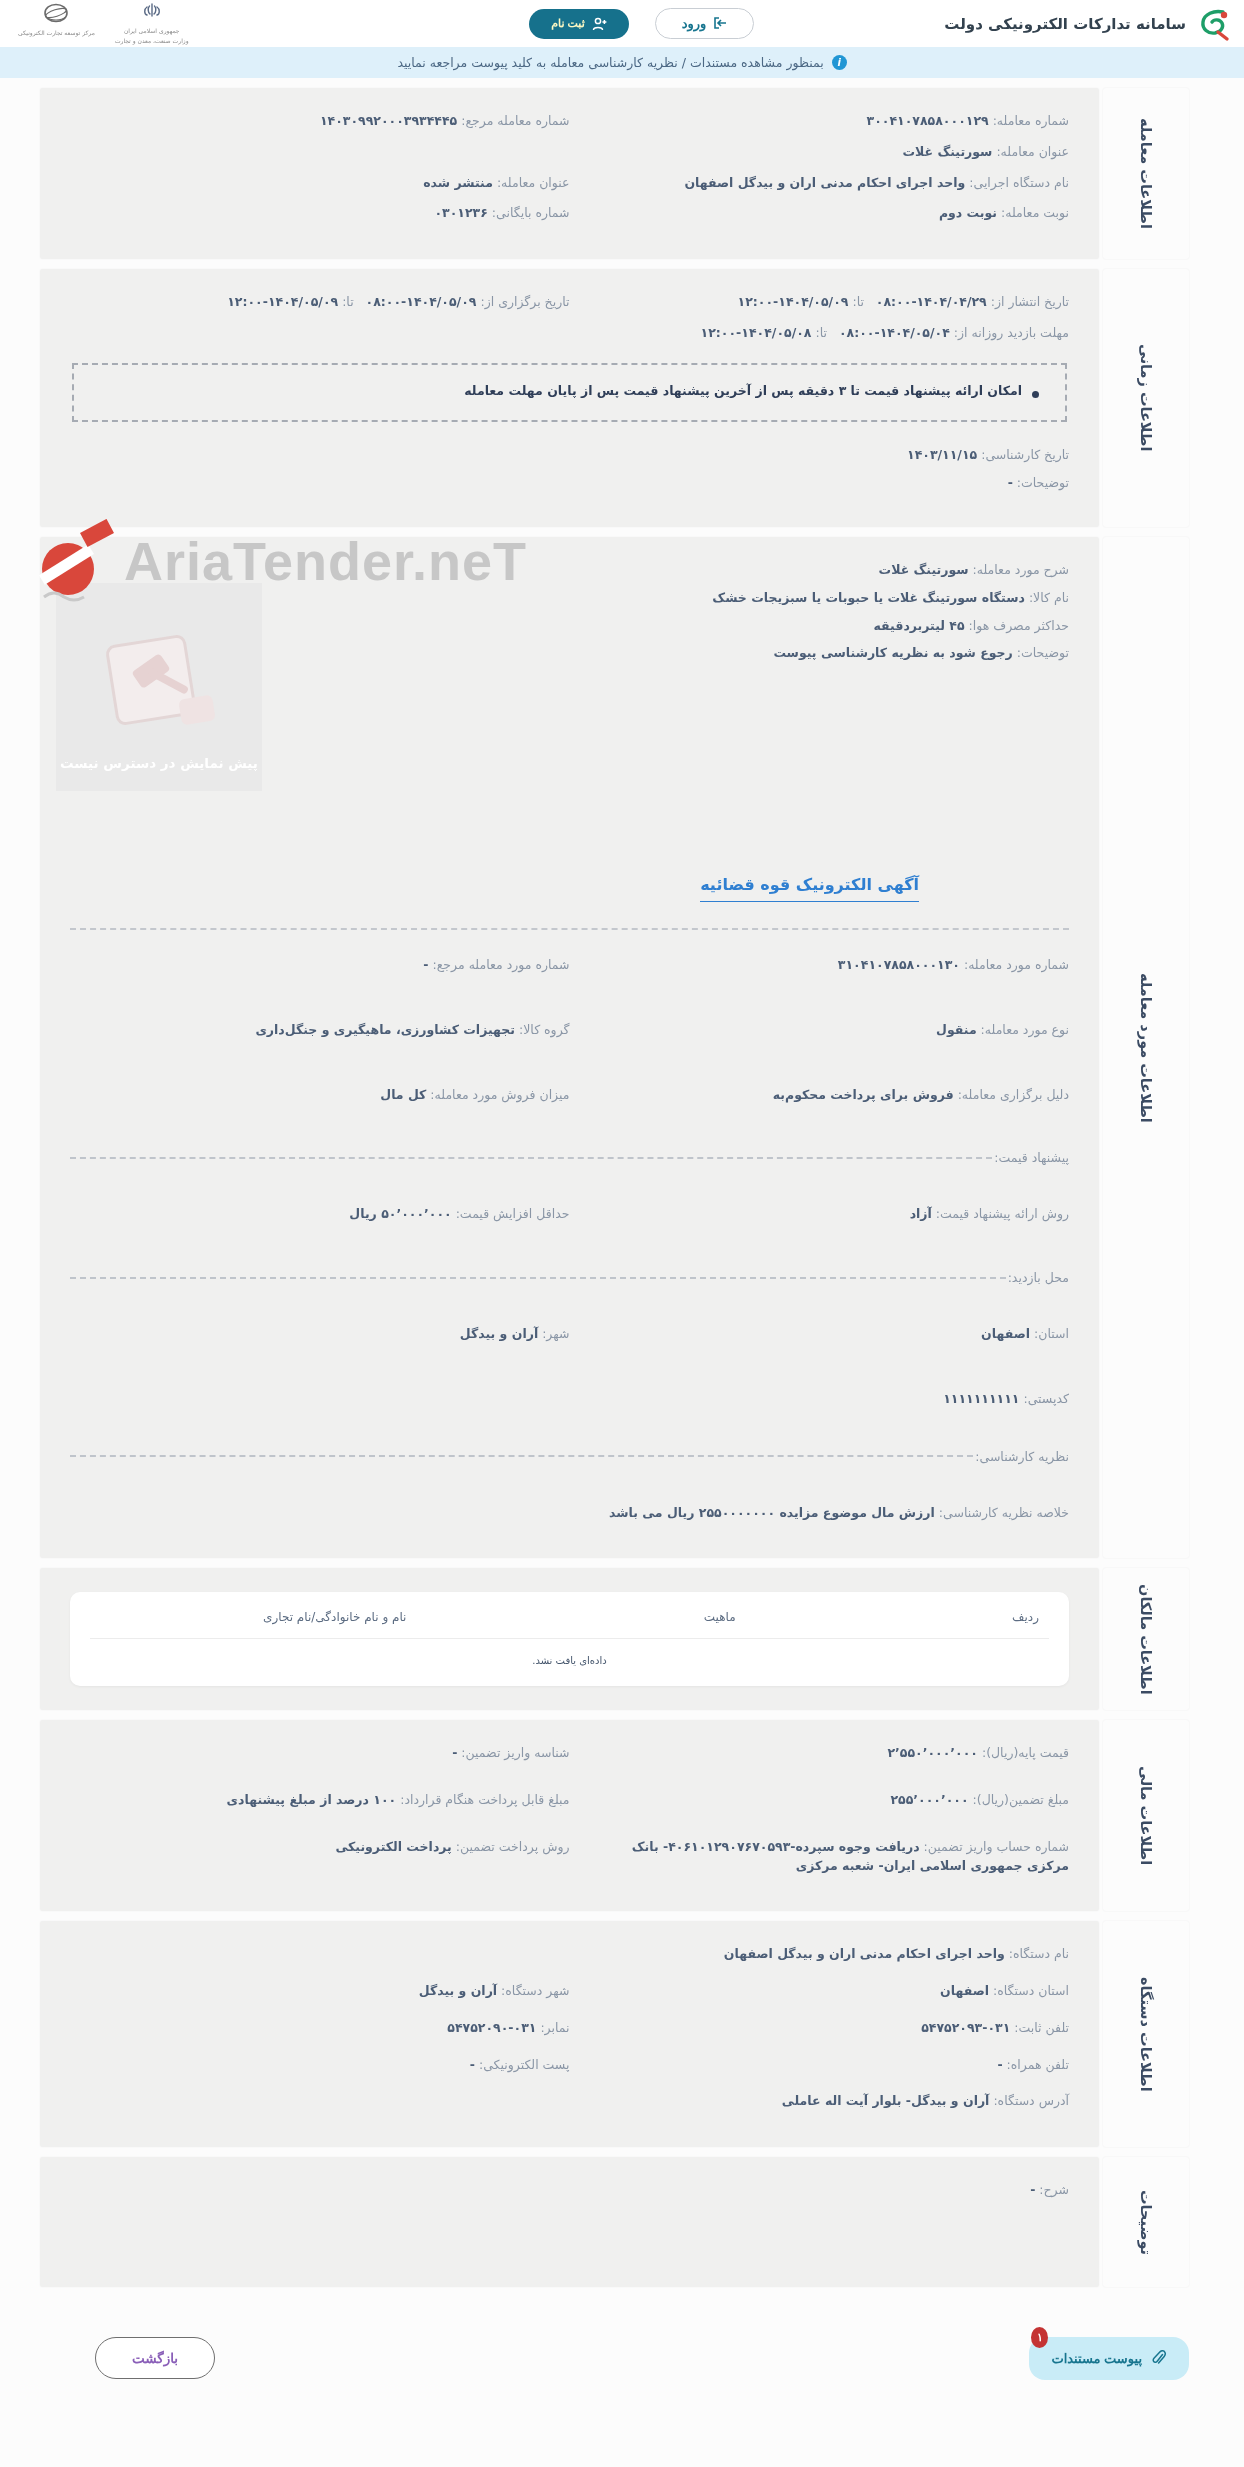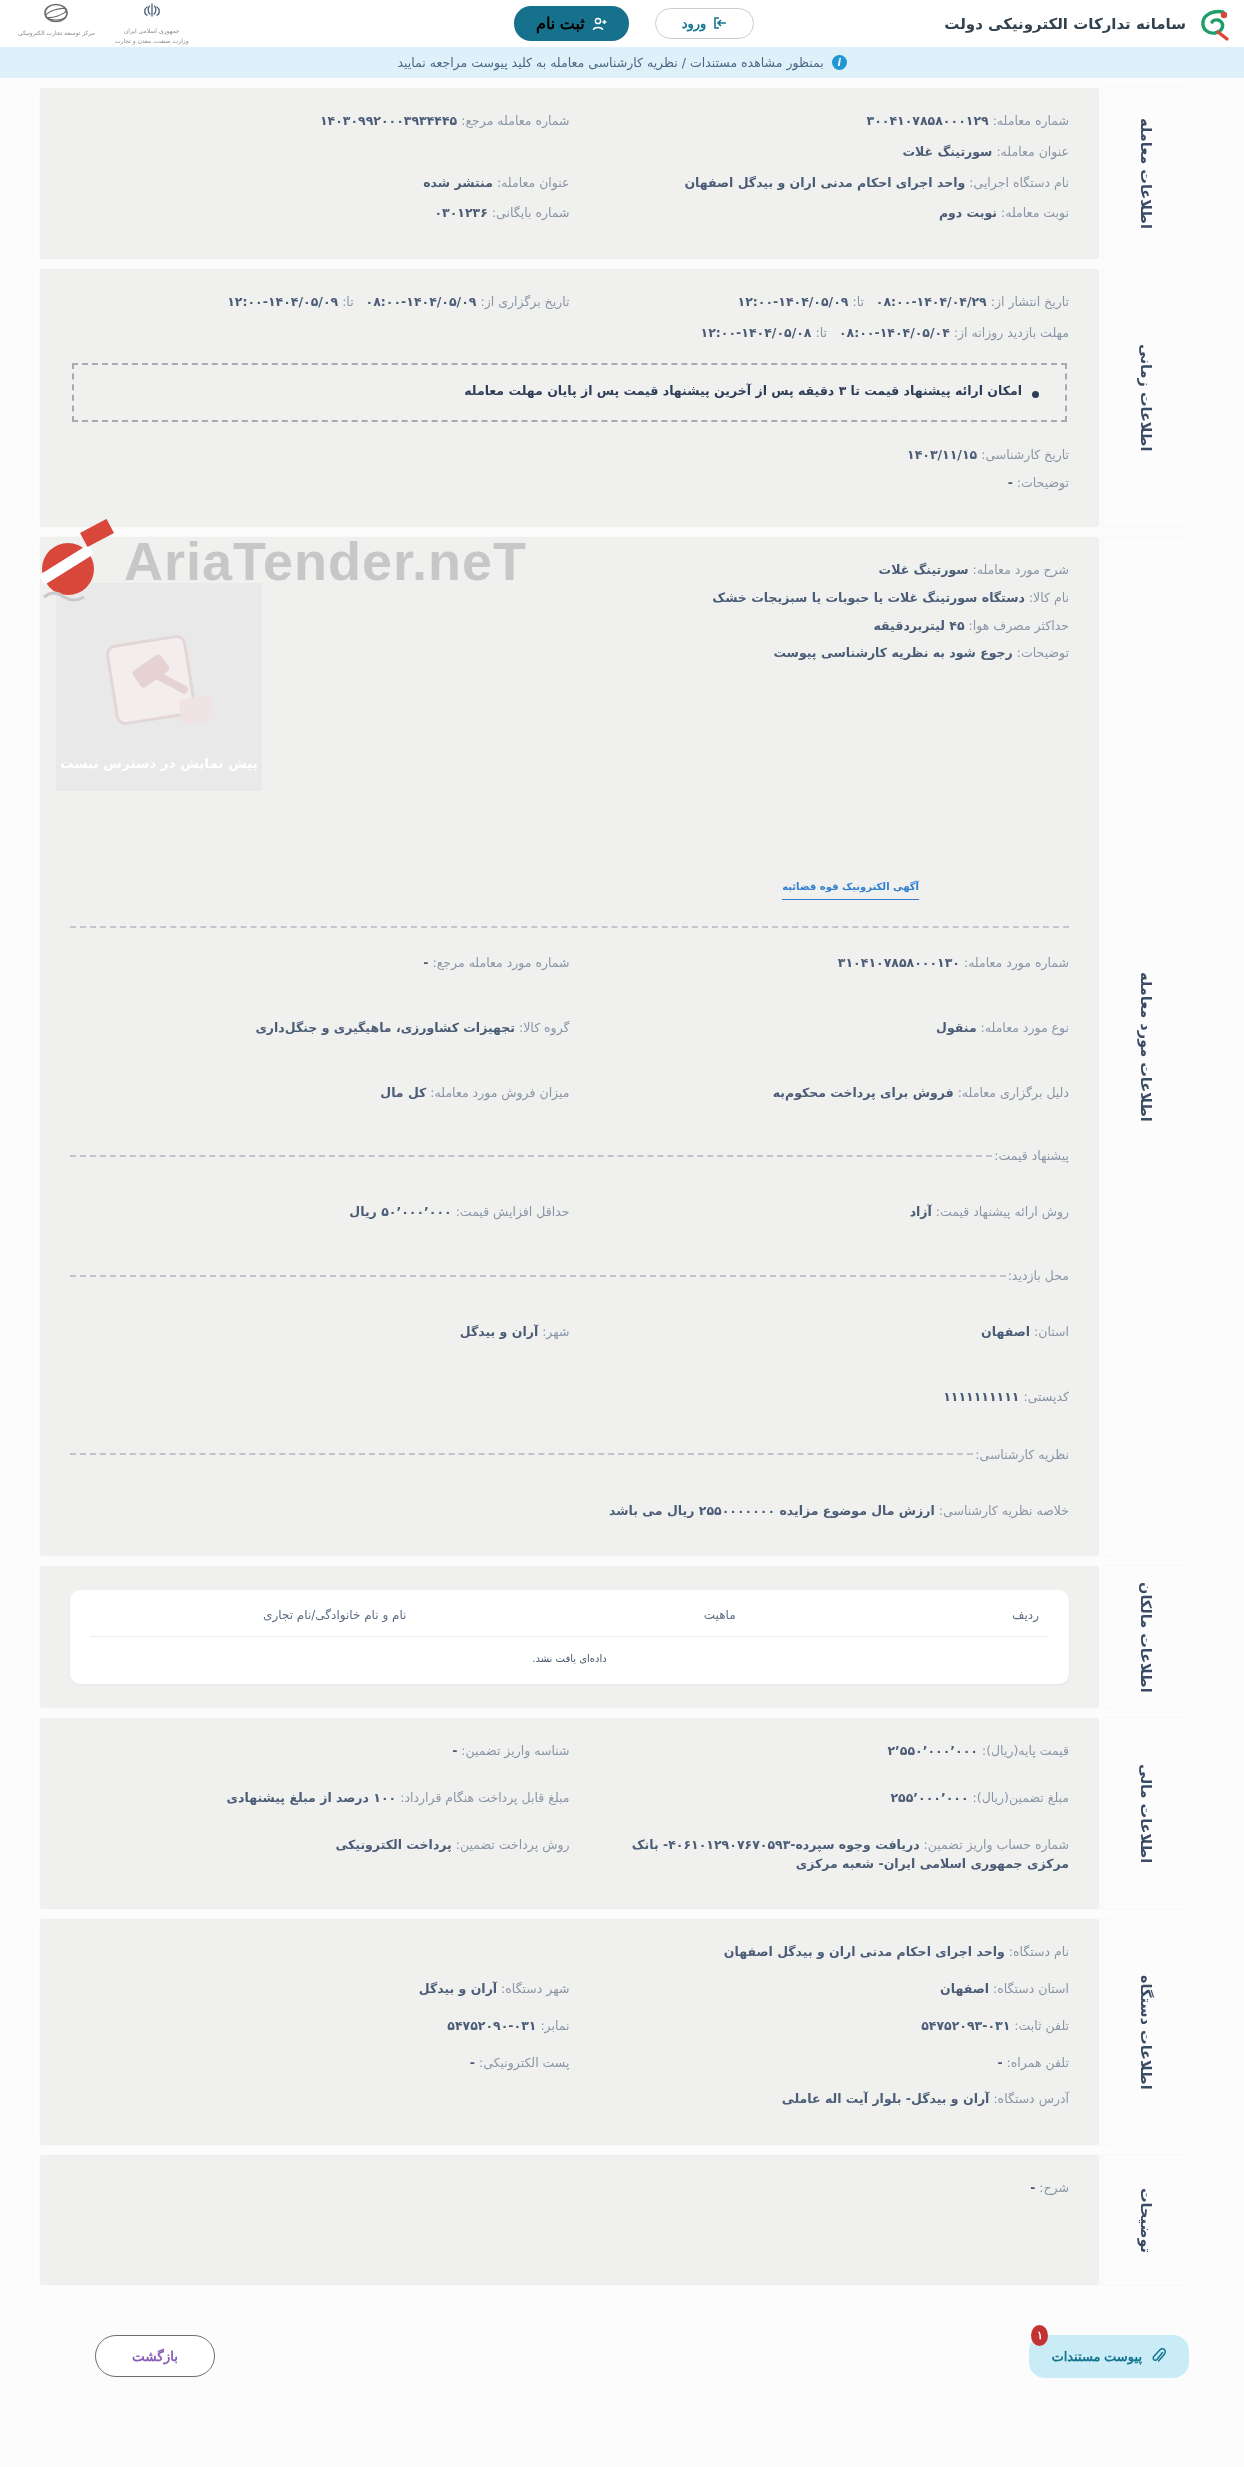--- a/index.html
+++ b/index.html
@@ -10,21 +10,21 @@
     color:#42546b; direction:rtl;
   }
   
   .topbar{height:47px;background:#fff;display:flex;align-items:center;padding:0 14px;}
   .brand{display:flex;align-items:center;gap:8px;}
   .brand-title{font-size:15px;color:#33424f;font-weight:bold;}
   .nav-btns{display:flex;align-items:center;gap:26px;margin-right:190px;}
   .btn-login{display:flex;gap:7px;background:#fff;border:1px solid #c9ced4;
     border-radius:17px;padding:7px 26px;color:#17758f;font-size:13px;font-weight:bold;cursor:pointer;}
   .btn-register{display:flex;align-items:center;gap:7px;background:#16718c;border:none;
-    border-radius:17px;padding:8px 22px;color:#000000;font-size:16px;font-weight:bold;cursor:pointer;}
+    border-radius:17px;padding:8px 22px;color:#fef9c3;font-size:11px;font-weight:bold;cursor:pointer;}
   .left-logos{margin-right:auto;display:flex;align-items:flex-start;gap:20px;padding-left:4px;}
   .logo-stack{display:flex;flex-direction:column;align-items:center;gap:1px;}
   .logo-cap{font-size:6px;color:#8b8b8b;text-align:center;line-height:1.4;white-space:nowrap;}
   
   .notice{height:31px;background:#def0fa;display:flex;align-items:center;justify-content:center;gap:8px;}
   .notice-txt{font-size:12.5px;color:#4c6884;}
   .info-ic{width:15px;height:15px;border-radius:50%;background:#2196d4;color:#fff;font-size:10px;
     font-weight:bold;display:flex;align-items:center;justify-content:center;font-style:italic;}
   
   .page{padding:10px 55px 0 40px;}
@@ -51,21 +51,21 @@
   .watermark{position:absolute;top:-18px;left:-2px;display:flex;align-items:center;gap:8px;
     pointer-events:none;z-index:2;direction:ltr;}
   .wm-text{font-size:54px;font-weight:bold;color:#c7c7c7;font-family:"Liberation Sans",sans-serif;
     letter-spacing:1px;}
   .preview-box{position:absolute;left:16px;top:46px;width:206px;height:208px;background:#e9e9e9;
     display:flex;align-items:center;justify-content:center;}
   .preview-cap{position:absolute;bottom:20px;width:100%;text-align:center;color:#fff;
     font-size:13.5px;font-weight:bold;}
   .subject-top .row{margin-bottom:9px;}
   .link-row{text-align:right;margin:212px 150px 0 0;}
-  .ad-link{display:inline-block;color:#2f7fd1;font-size:10px;font-weight:bold;
+  .ad-link{display:inline-block;color:#2f7fd1;font-size:16px;font-weight:bold;
     text-decoration:none;border-bottom:1px solid #2f7fd1;padding-bottom:7px;cursor:pointer;}
   .row.g{margin-bottom:46px;}
   .row.t{margin-bottom:10px;}
   .row.m{margin-bottom:40px;}
   
   .table-card{background:#fff;border-radius:10px;padding:16px 20px 10px;box-shadow:0 1px 3px rgba(0,0,0,.05);}
   .thead{display:grid;grid-template-columns:18% 32% 50%;font-size:12px;color:#5d6d83;
     padding:2px 10px 14px;border-bottom:1px solid #ececec;}
   .th-c{text-align:center;}
   .tempty{text-align:center;font-size:10px;color:#44556c;padding:16px 0 10px;}

